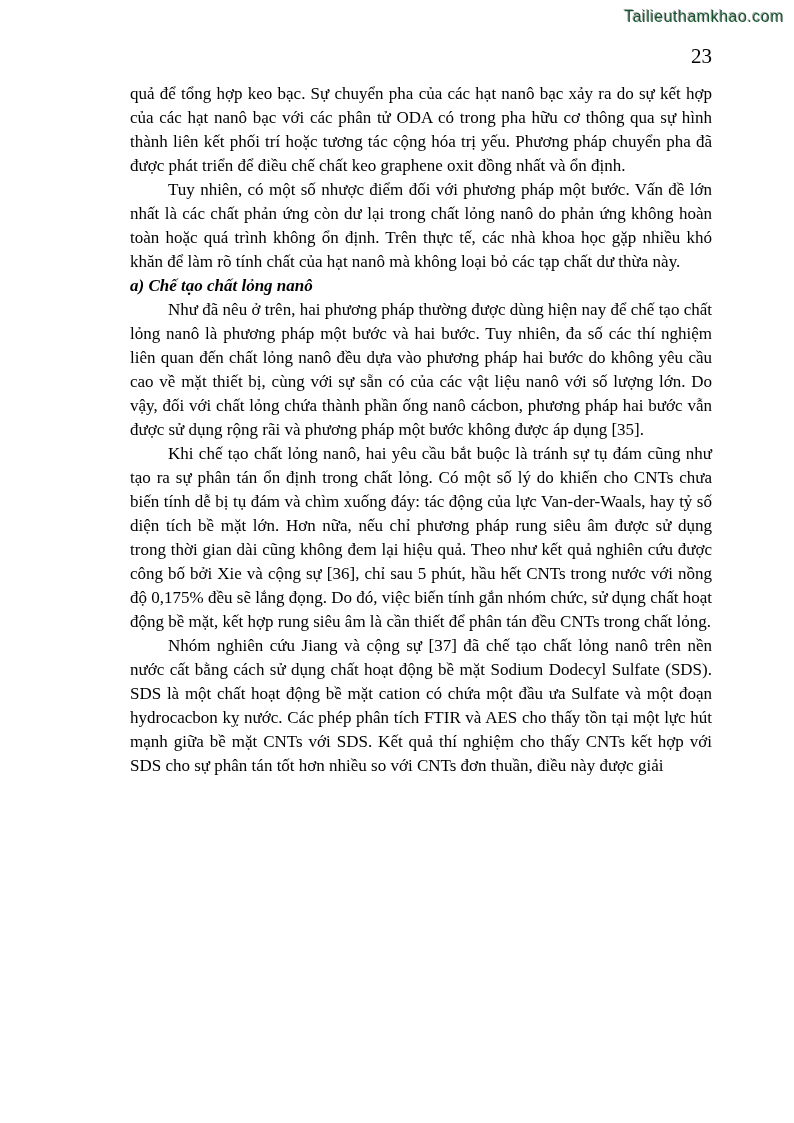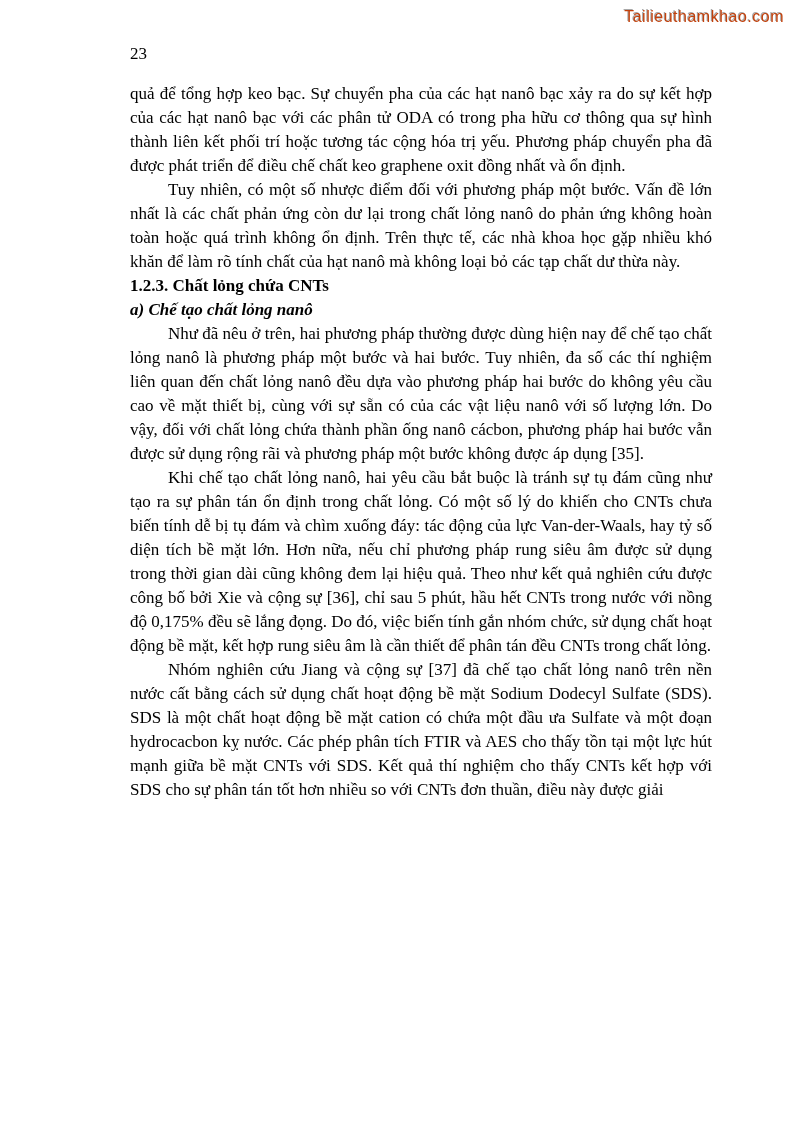--- a/index.html
+++ b/index.html
@@ -15,30 +15,30 @@
     color: #000000;
     overflow: hidden;
   }
   .watermark {
     position: absolute;
     top: 8px;
     right: 10px;
     font-family: "Liberation Sans", sans-serif;
     font-size: 16px;
     letter-spacing: 0.5px;
-    color: #c2410c;
+    color: #14532d;
     text-shadow: -1px -1px 0 #a8a8a8, 1px 1px 0 #ffffff;
   }
   .page-number {
     position: absolute;
     top: 44px;
     left: 130px;
     width: 582px;
-    text-align: left;
-    font-size: 17px;
+    text-align: right;
+    font-size: 21px;
   }
   .content {
     position: absolute;
     top: 82px;
     left: 130px;
     width: 582px;
     font-size: 17px;
     line-height: 24px;
     text-align: justify;
   }
@@ -71,18 +71,17 @@
 </head>
 <body>
 
 <div class="watermark">Tailieuthamkhao.com</div>
 
 <div class="page-number">23</div>
 
 <div class="content">
   <p class="no-indent">quả để tổng hợp keo bạc. Sự chuyển pha của các hạt nanô bạc xảy ra do sự kết hợp của các hạt nanô bạc với các phân tử ODA có trong pha hữu cơ thông qua sự hình thành liên kết phối trí hoặc tương tác cộng hóa trị yếu. Phương pháp chuyển pha đã được phát triển để điều chế chất keo graphene oxit đồng nhất và ổn định.</p>
   <p>Tuy nhiên, có một số nhược điểm đối với phương pháp một bước. Vấn đề lớn nhất là các chất phản ứng còn dư lại trong chất lỏng nanô do phản ứng không hoàn toàn hoặc quá trình không ổn định. Trên thực tế, các nhà khoa học gặp nhiều khó khăn để làm rõ tính chất của hạt nanô mà không loại bỏ các tạp chất dư thừa này.</p>
-  <h2 class="heading-section">1.2.3. Chất lỏng chứa CNTs</h2>
   <h3 class="heading-subsection">a) Chế tạo chất lỏng nanô</h3>
   <p>Như đã nêu ở trên, hai phương pháp thường được dùng hiện nay để chế tạo chất lỏng nanô là phương pháp một bước và hai bước. Tuy nhiên, đa số các thí nghiệm liên quan đến chất lỏng nanô đều dựa vào phương pháp hai bước do không yêu cầu cao về mặt thiết bị, cùng với sự sẵn có của các vật liệu nanô với số lượng lớn. Do vậy, đối với chất lỏng chứa thành phần ống nanô cácbon, phương pháp hai bước vẫn được sử dụng rộng rãi và phương pháp một bước không được áp dụng [35].</p>
   <p>Khi chế tạo chất lỏng nanô, hai yêu cầu bắt buộc là tránh sự tụ đám cũng như tạo ra sự phân tán ổn định trong chất lỏng. Có một số lý do khiến cho CNTs chưa biến tính dễ bị tụ đám và chìm xuống đáy: tác động của lực Van-der-Waals, hay tỷ số diện tích bề mặt lớn. Hơn nữa, nếu chỉ phương pháp rung siêu âm được sử dụng trong thời gian dài cũng không đem lại hiệu quả. Theo như kết quả nghiên cứu được công bố bởi Xie và cộng sự [36], chỉ sau 5 phút, hầu hết CNTs trong nước với nồng độ 0,175% đều sẽ lắng đọng. Do đó, việc biến tính gắn nhóm chức, sử dụng chất hoạt động bề mặt, kết hợp rung siêu âm là cần thiết để phân tán đều CNTs trong chất lỏng.</p>
   <p>Nhóm nghiên cứu Jiang và cộng sự [37] đã chế tạo chất lỏng nanô trên nền nước cất bằng cách sử dụng chất hoạt động bề mặt Sodium Dodecyl Sulfate (SDS). SDS là một chất hoạt động bề mặt cation có chứa một đầu ưa Sulfate và một đoạn hydrocacbon kỵ nước. Các phép phân tích FTIR và AES cho thấy tồn tại một lực hút mạnh giữa bề mặt CNTs với SDS. Kết quả thí nghiệm cho thấy CNTs kết hợp với SDS cho sự phân tán tốt hơn nhiều so với CNTs đơn thuần, điều này được giải</p>
 </div>
 
 </body></html>

